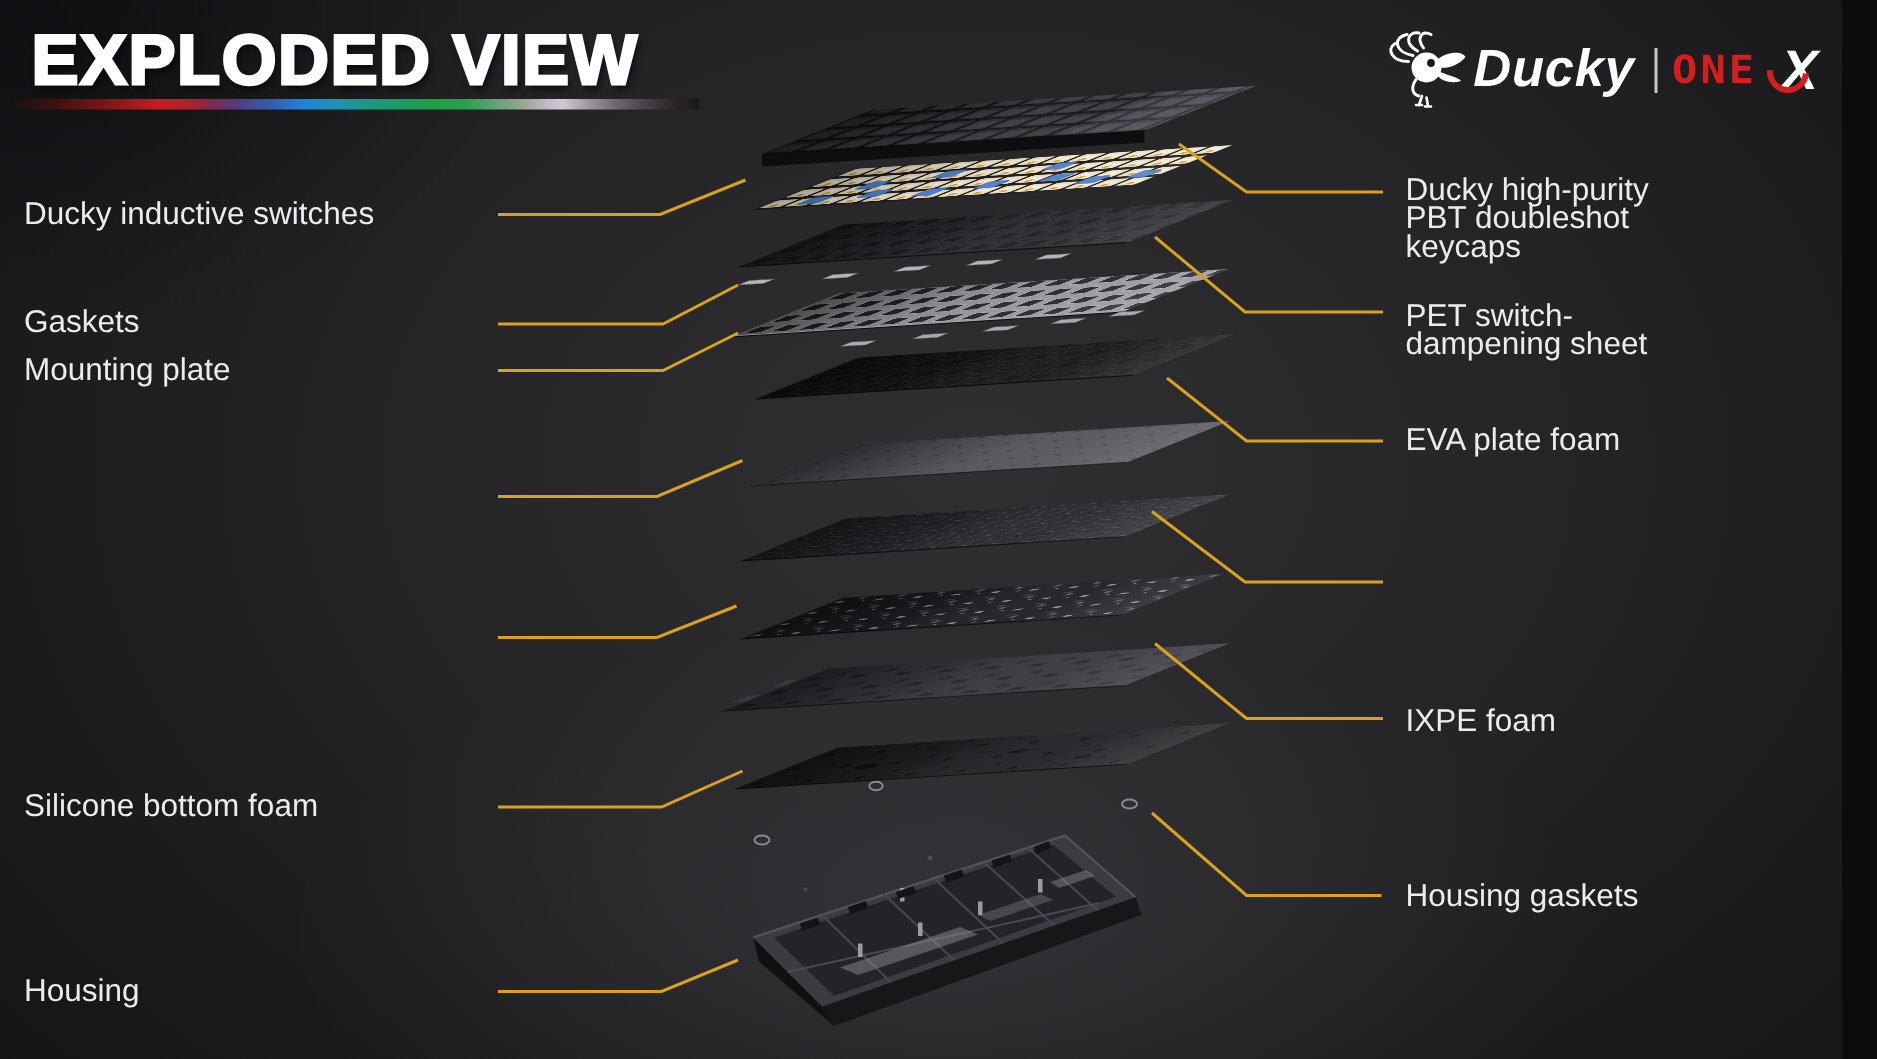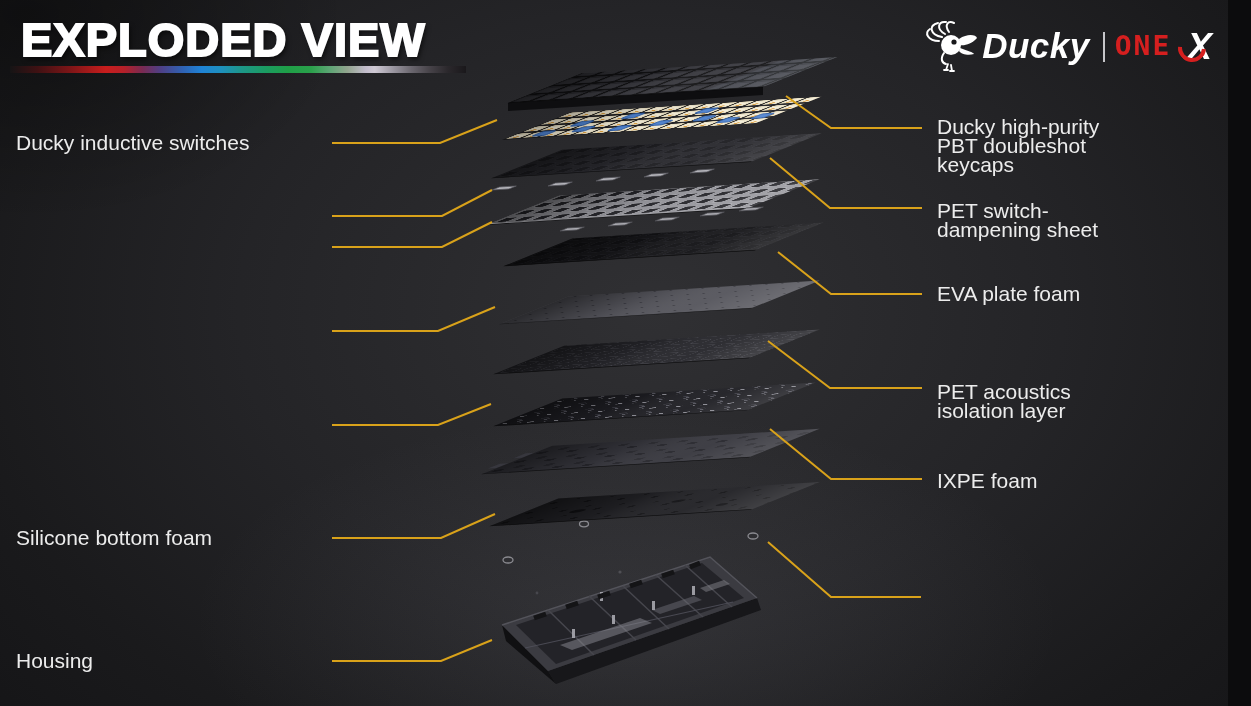--- a/index.html
+++ b/index.html
@@ -304,22 +304,24 @@
       <path d="M41,20 C50,14 58,16 59,19 C54,25 46,27 42,26 Z" fill="#fff"></path>
       <path d="M42,29 C50,32 55,33 56,35 C50,37 43,35 41,32 Z" fill="#fff"></path>
     </svg>
     <span class="brand">Ducky</span>
     <span class="logo-divider"></span>
     <span class="model-one">one</span>
     <span class="model-x">X</span>
   </div>
 
   <div class="callout callout-left" style="top:133px">Ducky inductive switches</div>
+  <div class="callout callout-left" style="top:205px">Gaskets</div>
+  <div class="callout callout-left" style="top:237px">Mounting plate</div>
   <div class="callout callout-left" style="top:651px">Housing</div>
   <div class="callout callout-left" style="top:528px">Silicone bottom foam</div>
 
   <div class="callout callout-right" style="top:117px;width:200px">Ducky high-purity PBT doubleshot keycaps</div>
   <div class="callout callout-right" style="top:284px">EVA plate foam</div>
   <div class="callout callout-right" style="top:201px">PET switch-dampening sheet</div>
-  <div class="callout callout-right" style="top:382px">PET acoustics isolation layer</div>
   <div class="callout callout-right" style="top:471px">IXPE foam</div>
+  <div class="callout callout-right" style="top:588px">Housing gaskets</div>
 
 </div>
 
 </body></html>

